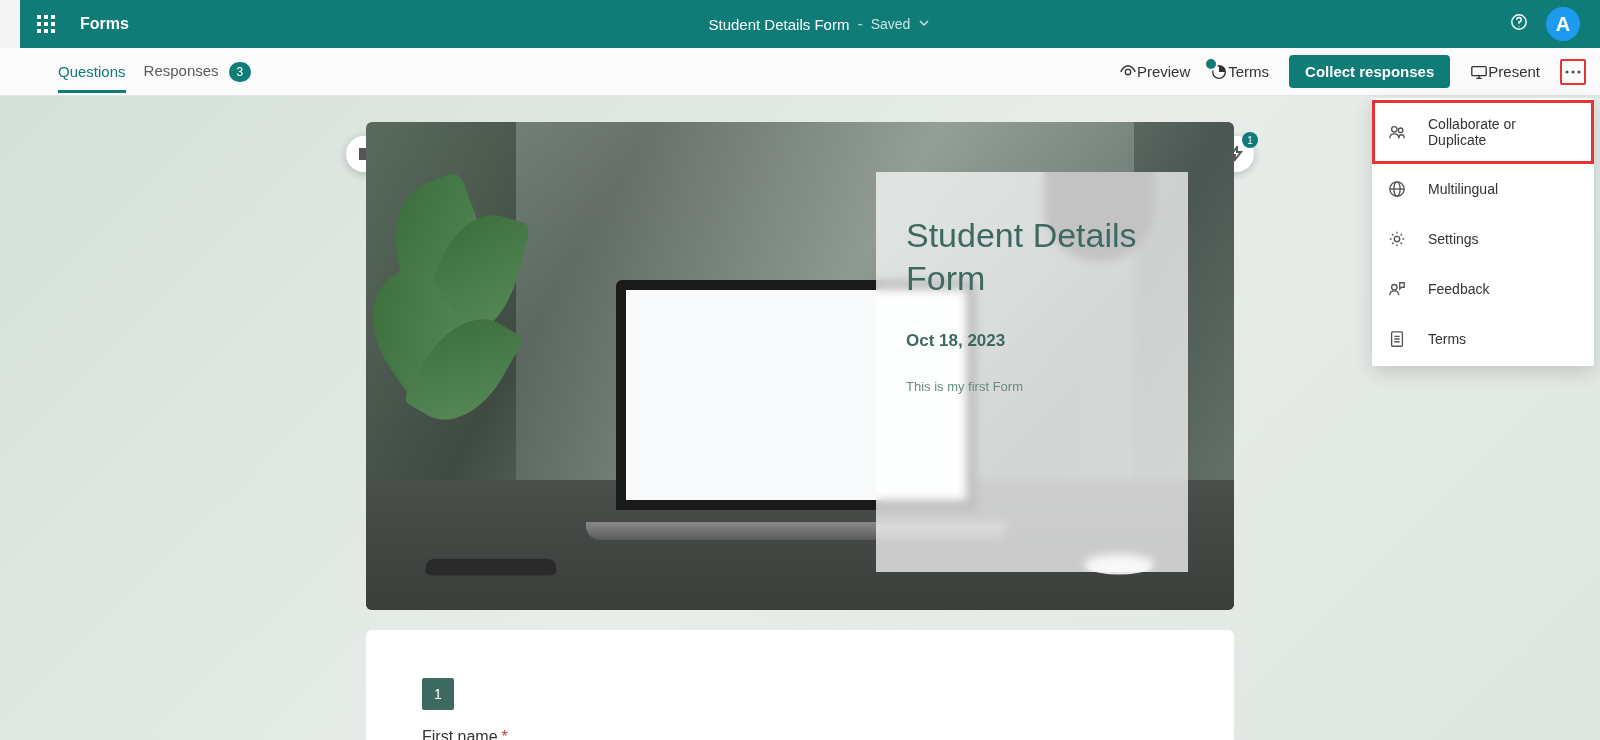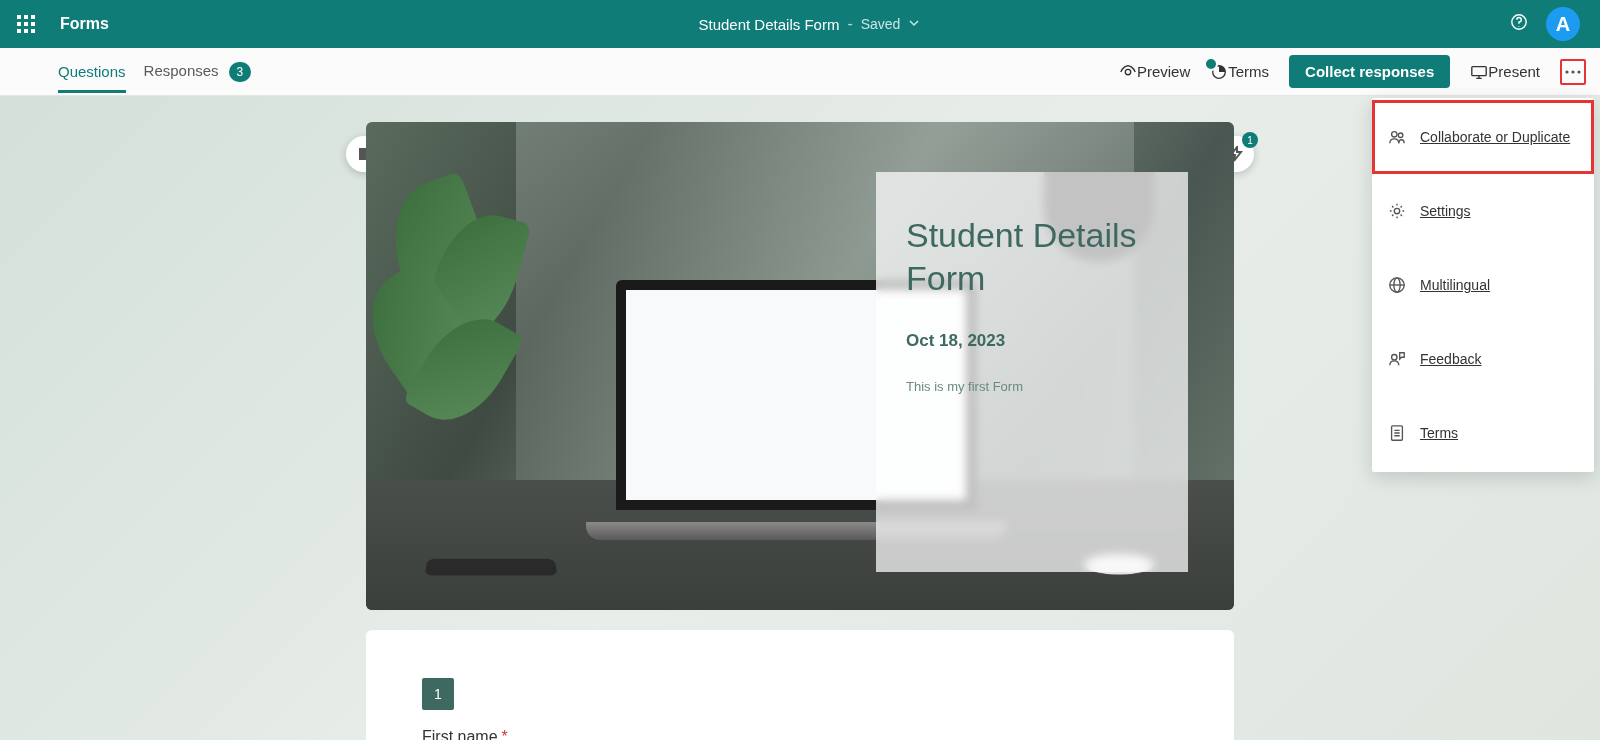--- a/index.html
+++ b/index.html
@@ -1,19 +1,19 @@
 <!DOCTYPE html>
 <html><head>
 <meta charset="utf-8">
 <style>
 * { margin: 0; padding: 0; box-sizing: border-box; font-family: 'Segoe UI', Tahoma, sans-serif; }
 body { width: 1600px; height: 740px; overflow: hidden; background: #f5f5f5; }
 
 
-.topbar { height: 48px; background: #0f7c78; display: flex; align-items: center; color: white; padding: 0 10px; }
+.topbar { height: 48px; background: #0f7c78; display: flex; align-items: center; color: white; padding: 0 10px; margin-left: 20px; }
 .waffle { width: 32px; height: 32px; display: flex; align-items: center; justify-content: center; cursor: pointer; margin-right: 10px; }
 .waffle svg { width: 18px; height: 18px; fill: white; }
 .app-name { font-weight: 600; font-size: 16px; margin-left: 8px; }
 .top-center { flex: 1; display: flex; align-items: center; justify-content: center; gap: 8px; }
 .form-title { font-size: 15px; }
 .dash { color: #b2d8d6; }
 .saved { color: #c9e5e3; font-size: 14px; }
 .chev-down { color: #c9e5e3; }
 .top-right { display: flex; align-items: center; gap: 18px; margin-right: 10px; }
 .help-icon svg { width: 18px; height: 18px; stroke: white; fill: none; }
@@ -30,21 +30,21 @@
 .cmd-item { display: flex; align-items: center; gap: 0; font-size: 15px; color: #333; cursor: pointer; }
 .cmd-item svg { width: 18px; height: 18px; }
 .collect-btn { background: #0f7c78; color: white; padding: 8px 16px; border-radius: 4px; font-size: 15px; font-weight: 600; cursor: pointer; border: none; }
 .more-btn { width: 26px; height: 26px; display: flex; align-items: center; justify-content: center; border: 2px solid #e63333; border-radius: 2px; cursor: pointer; }
 .more-btn svg { width: 16px; height: 4px; fill: #555; }
 .style-wrap { position: relative; }
 .style-badge { position: absolute; top: -6px; left: -6px; width: 14px; height: 14px; border-radius: 50%; background: #0f7c78; border: 2px solid #fbfbfb; }
 
 
 .dropdown { position: absolute; top: 98px; right: 6px; width: 222px; background: white; box-shadow: 0 6px 20px rgba(0,0,0,0.15); border-radius: 2px; padding: 2px 0; z-index: 100; }
-.dropdown-item { display: flex; align-items: center; gap: 14px; padding: 28px 16px; font-size: 14px; color: #333; cursor: pointer; text-decoration: underline; }
+.dropdown-item { display: flex; align-items: center; gap: 22px; padding: 16px 16px; font-size: 14px; color: #333; cursor: pointer; }
 .dropdown-item.highlighted { outline: 3px solid #e63333; outline-offset: -3px; }
 .dropdown-item svg { width: 18px; height: 18px; fill: none; stroke: #555; stroke-width: 1.5; flex-shrink: 0; }
 
 
 .canvas-wrap { height: calc(740px - 96px); background: linear-gradient(135deg, #d4e0d9 0%, #e8ede9 50%, #dfe6e0 100%); overflow-y: auto; display: flex; justify-content: center; padding-top: 26px; }
 .form-canvas { width: 868px; }
 
 
 .hero { position: relative; width: 100%; height: 488px; background: linear-gradient(120deg, #5a6b5d 0%, #3f4a42 25%, #7d8a80 50%, #4a5651 75%, #6b7a6f 100%); border-radius: 6px; overflow: hidden; }
 .hero-scene { position: absolute; inset: 0; }
@@ -168,32 +168,32 @@
     <svg viewBox="0 0 20 20">
         <circle cx="7" cy="7" r="3"></circle>
         <circle cx="14" cy="8" r="2.5"></circle>
         <path d="M2 17 C2 13 5 12 7 12 C9 12 12 13 12 17"></path>
         <path d="M12 17 C12 14 14 13 15 13 C16 13 18 14 18 17"></path>
       </svg>
     <span>Collaborate or Duplicate</span>
   </div>
   <div class="dropdown-item">
     <svg viewBox="0 0 20 20">
-        <circle cx="10" cy="10" r="3"></circle>
-        <path d="M10 2 L10 4 M10 16 L10 18 M2 10 L4 10 M16 10 L18 10 M4.5 4.5 L6 6 M14 14 L15.5 15.5 M15.5 4.5 L14 6 M6 14 L4.5 15.5"></path>
-      </svg>
-    <span>Settings</span>
-  </div>
-  <div class="dropdown-item">
-    <svg viewBox="0 0 20 20">
         <circle cx="10" cy="10" r="8"></circle>
         <ellipse cx="10" cy="10" rx="3.5" ry="8"></ellipse>
         <path d="M2 10 L18 10"></path>
       </svg>
     <span>Multilingual</span>
+  </div>
+  <div class="dropdown-item">
+    <svg viewBox="0 0 20 20">
+        <circle cx="10" cy="10" r="3"></circle>
+        <path d="M10 2 L10 4 M10 16 L10 18 M2 10 L4 10 M16 10 L18 10 M4.5 4.5 L6 6 M14 14 L15.5 15.5 M15.5 4.5 L14 6 M6 14 L4.5 15.5"></path>
+      </svg>
+    <span>Settings</span>
   </div>
   <div class="dropdown-item">
     <svg viewBox="0 0 20 20">
         <circle cx="7" cy="8" r="3"></circle>
         <path d="M2 17 C2 13 5 12 7 12 C9 12 12 13 12 17"></path>
         <path d="M13 3 L18 3 L18 8 L15 8 L13 10 L13 8 Z"></path>
       </svg>
     <span>Feedback</span>
   </div>
   <div class="dropdown-item">

